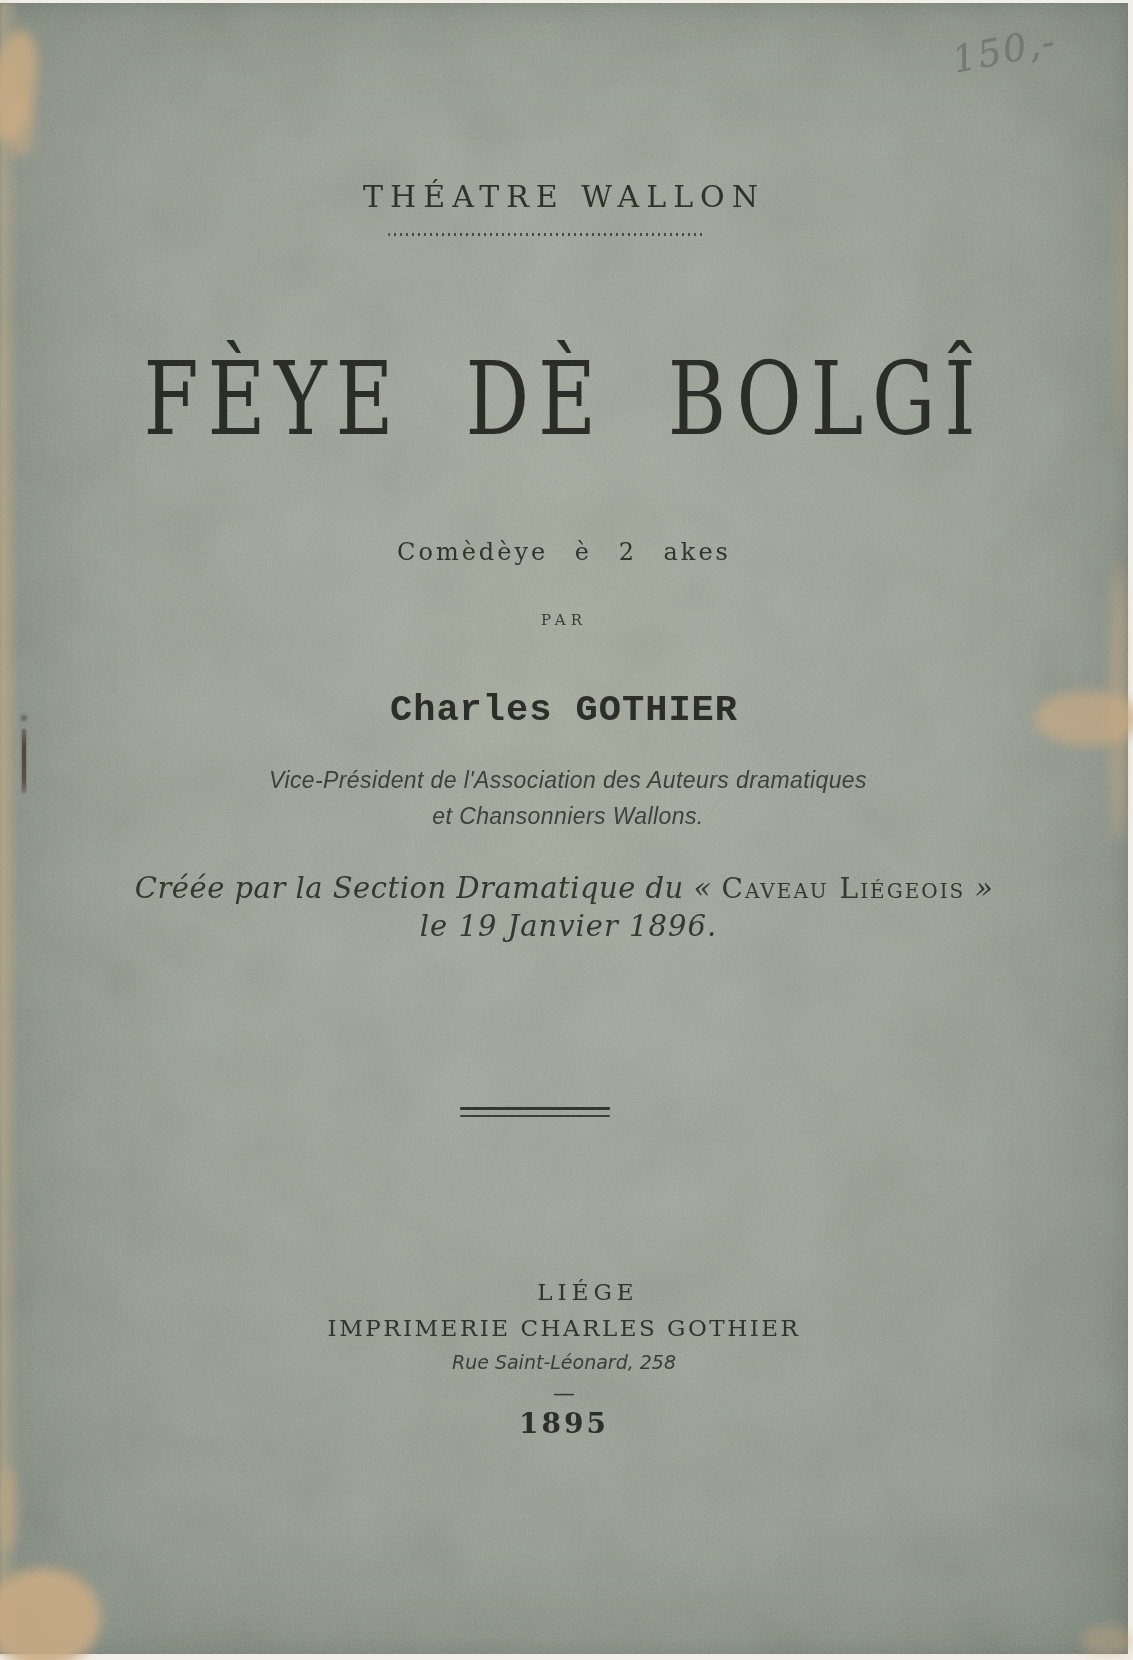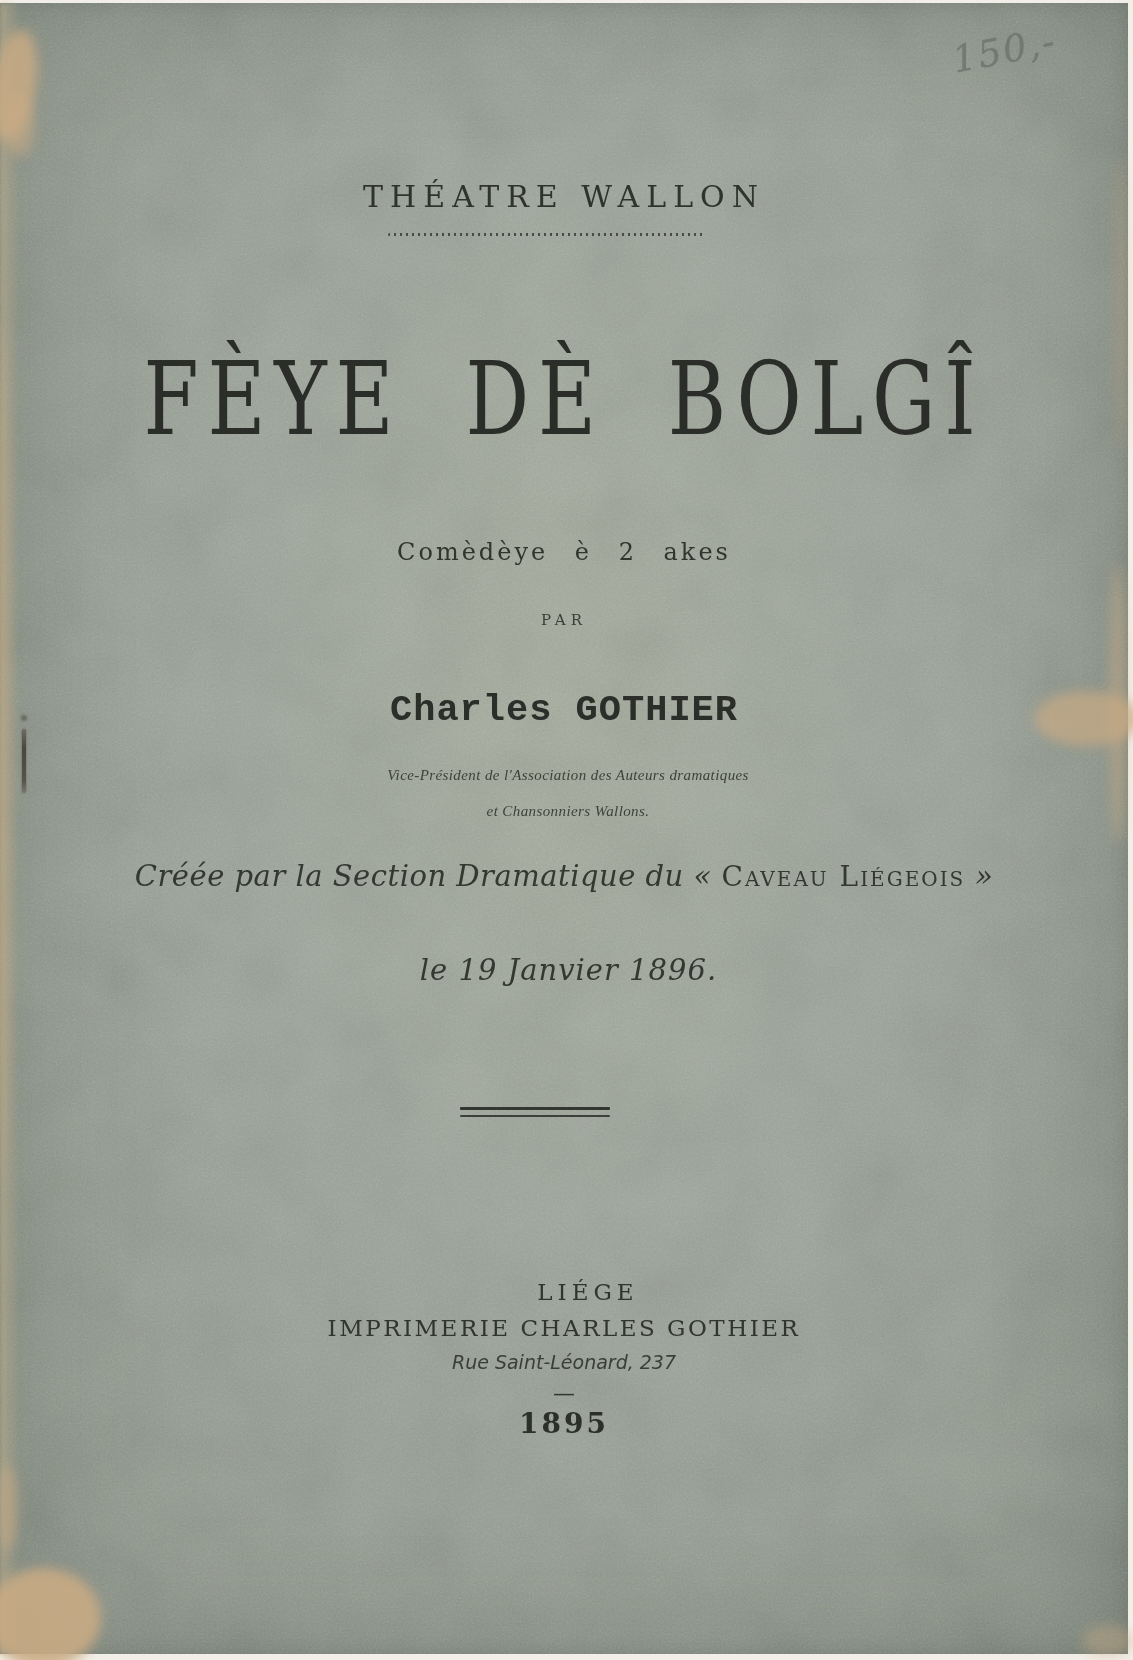--- a/index.html
+++ b/index.html
@@ -35,26 +35,26 @@
   }
   .article{top:318px;font-size:22px;letter-spacing:10px;color:#2c2f2a;font-weight:bold;}
   .main-title{
     top:348px;font-size:82px;letter-spacing:9px;word-spacing:30px;
     transform:scale(.97,1.24);transform-origin:50% 50%;
     color:#2a2d28;white-space:nowrap;
   }
   .subtitle{top:535px;font-size:24px;letter-spacing:3px;word-spacing:16px;color:#31352e;}
   .par{top:608px;font-size:15px;letter-spacing:5px;color:#3a3e37;}
   .author-name{top:686px;font-size:37px;font-weight:bold;letter-spacing:1px;color:#2b2e29;font-family:Liberation Mono, monospace;}
-  .role{font-family:Liberation Serif, serif;font-style:italic;font-size:15px;color:#3d413a;letter-spacing:.4px;margin-left:8px;}
+  .role{font-family:Liberation Sans, sans-serif;font-style:italic;font-size:23px;color:#3d413a;letter-spacing:.4px;margin-left:8px;}
   .role1{top:764px;}
   .role2{top:800px;}
-  .premiere{font-style:italic;font-size:29px;color:#343830;letter-spacing:.5px;}
+  .premiere{font-style:italic;font-size:29px;color:#343830;letter-spacing:.5px;margin-top:12px;}
   .premiere1{top:856px;}
-  .premiere2{top:950px;letter-spacing:1px;padding-left:9px;}
+  .premiere2{top:894px;letter-spacing:1px;padding-left:9px;}
   .venue{font-style:normal;font-variant:small-caps;font-size:28px;letter-spacing:2px;}
   .double-rule{top:1104px;left:460px;right:auto;width:150px;}
   .double-rule .r1{height:3px;background:#343731;border-radius:1px;}
   .double-rule .r2{height:2px;background:#3d403a;margin-top:5px;border-radius:1px;}
   .city{top:1276px;font-size:23px;letter-spacing:5px;color:#30342d;padding-left:48px;}
   .printer{top:1312px;font-size:23px;letter-spacing:2.5px;color:#31352e;}
   .address{top:1348px;font-family:"DejaVu Sans","Liberation Sans",sans-serif;font-style:italic;font-size:19px;color:#3a3e37;}
   .imprint-dash{top:1378px;font-size:22px;color:#31352e;}
   .year{top:1404px;font-size:28px;font-weight:bold;letter-spacing:3px;color:#2c2f2a;}
 
@@ -135,20 +135,20 @@
 
     <div class="row double-rule">
       <div class="r1"></div>
       <div class="r2"></div>
     </div>
 
     <div class="row city">LIÉGE</div>
 
     <div class="row printer">IMPRIMERIE CHARLES GOTHIER</div>
 
-    <div class="row address">Rue Saint-Léonard, 237</div>
+    <div class="row address">Rue Saint-Léonard, 258</div>
 
     <div class="row imprint-dash">—</div>
 
     <div class="row year">1895</div>
 
   </div>
 </div>
 
 </body></html>

